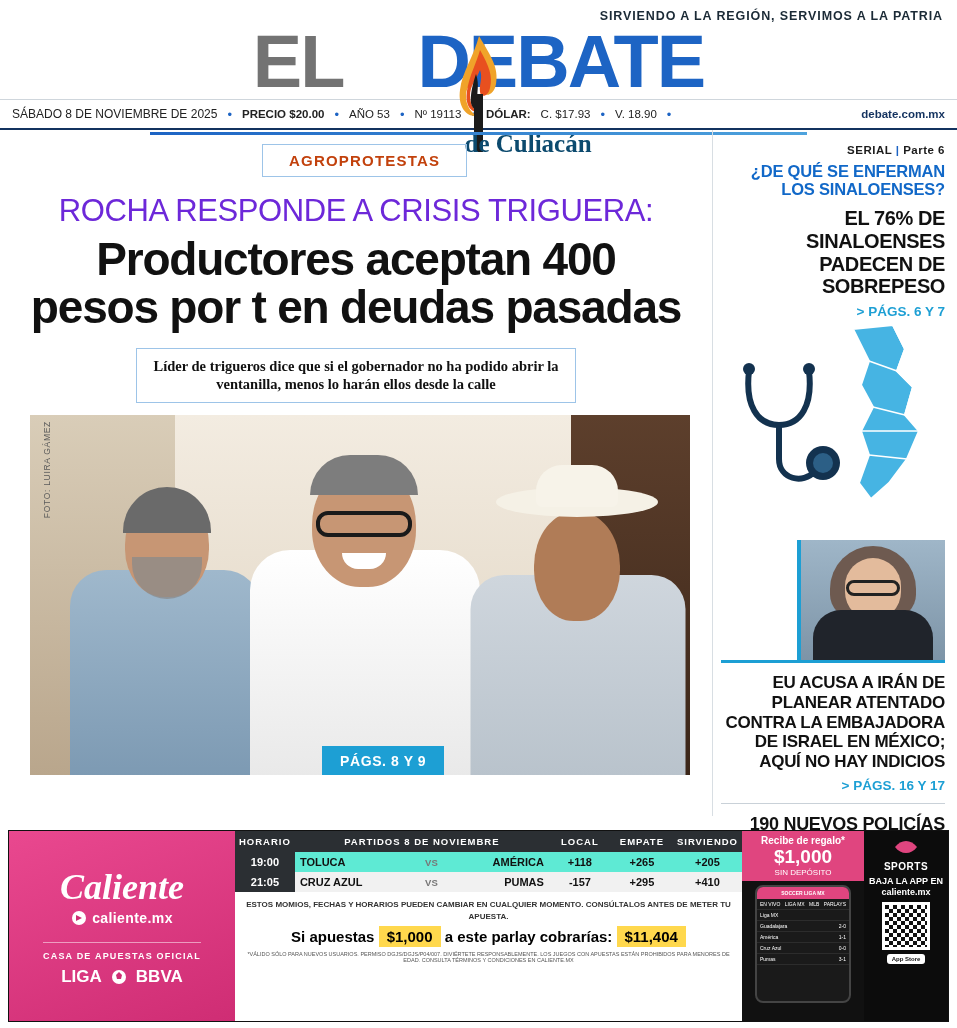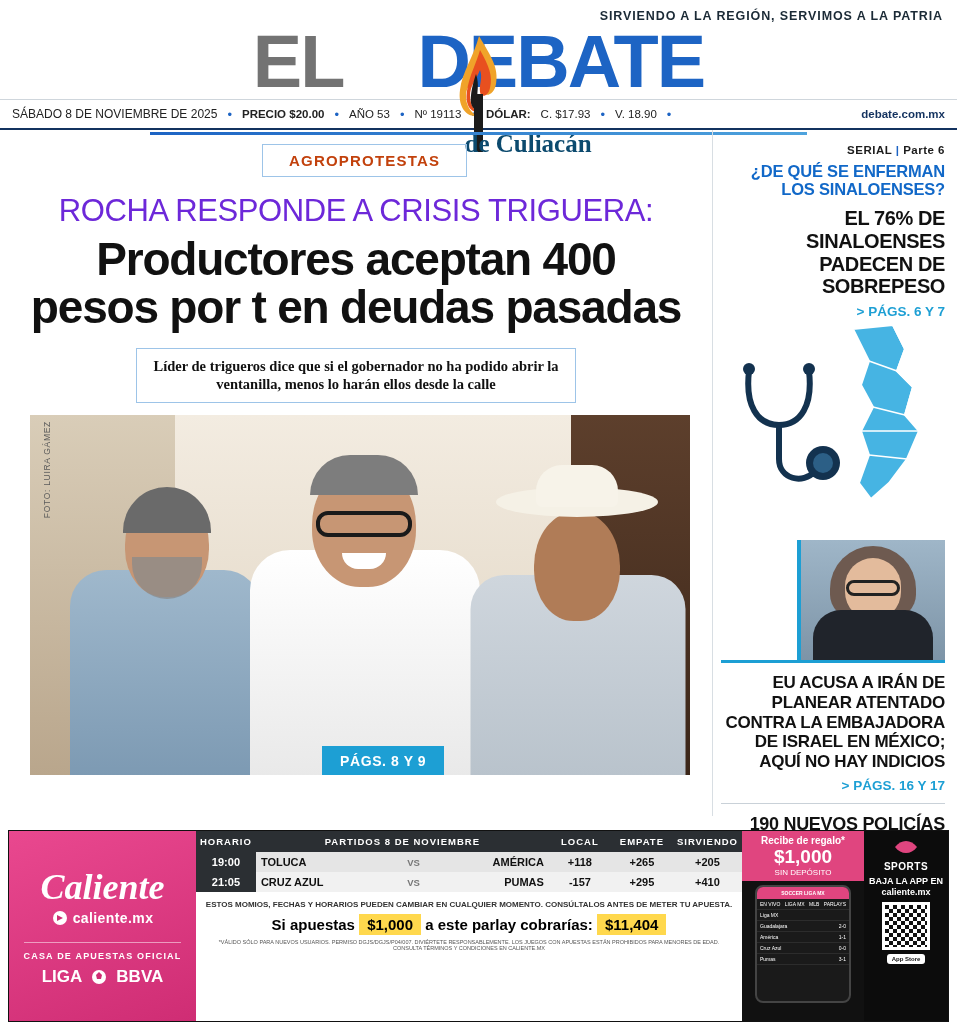--- a/index.html
+++ b/index.html
@@ -153,37 +153,37 @@
     letter-spacing: -.3px;
   }
   .r-head3 .pg { color: #1d9fd4; font-size: 15px; }
 
   
   .ad {
     position: absolute; left: 8px; right: 8px; bottom: 6px; height: 192px;
     display: flex; border: 1px solid #111; overflow: hidden;
   }
   .ad-left {
-    width: 187px; background: linear-gradient(160deg,#e9488f,#cf2d74);
+    width: 226px; background: linear-gradient(160deg,#e9488f,#cf2d74);
     color: #fff; display: flex; flex-direction: column; align-items: center;
     justify-content: center; gap: 2px; position: relative;
   }
   .cal-logo { font-family: "Liberation Serif", serif; font-size: 36px; font-weight: 700; font-style: italic; }
   .cal-sub { font-size: 14px; font-weight: 700; letter-spacing: .4px; display:flex; align-items:center; gap:5px;}
   .cal-casa { font-size: 9px; letter-spacing: 1.2px; margin-top: 14px; font-weight: 700; border-top:1px solid rgba(255,255,255,.5); padding-top:8px; }
   .cal-liga { font-size: 17px; font-weight: 800; margin-top: 4px; display: flex; align-items: center; gap: 6px; }
   .ad-mid { flex: 1; background: #ffffff; padding: 0; position: relative; }
   .tbl { width: 100%; border-collapse: collapse; font-size: 10.5px; }
   .tbl th {
     background: #2b2f33; color: #fff; font-size: 9.5px; letter-spacing: 1px;
     padding: 5px 4px; font-weight: 700;
   }
   .tbl td { padding: 4px 5px; font-size: 11px; font-weight: 700; color: #111; }
   .tbl tr.r1 td { background: #f1f1f1; }
-  .tbl tr.r2 td { background: #e5e5e5; }
+  .tbl tr.r2 td { background: #5eead4; }
   .tbl tr.r3 td { background: #f1f1f1; }
   .tbl .time { background: #2b2f33 !important; color: #fff; text-align: center; width: 56px; }
   .tbl .home { text-align: left; }
   .tbl .vs { text-align: center; color: #777; font-size: 9.5px; width: 26px; }
   .tbl .away { text-align: right; }
   .odd { text-align: center; color: #fff; font-weight: 800; width: 62px; }
   .odd.pos { background: #2f6f3e; }
   .odd.neg { background: #8a2b2b; }
   .odd.mid { background: #3a5a86; }
   .ad-note { text-align: center; font-size: 8px; color: #333; padding: 7px 6px 3px; line-height: 1.5; font-weight: 700;}

